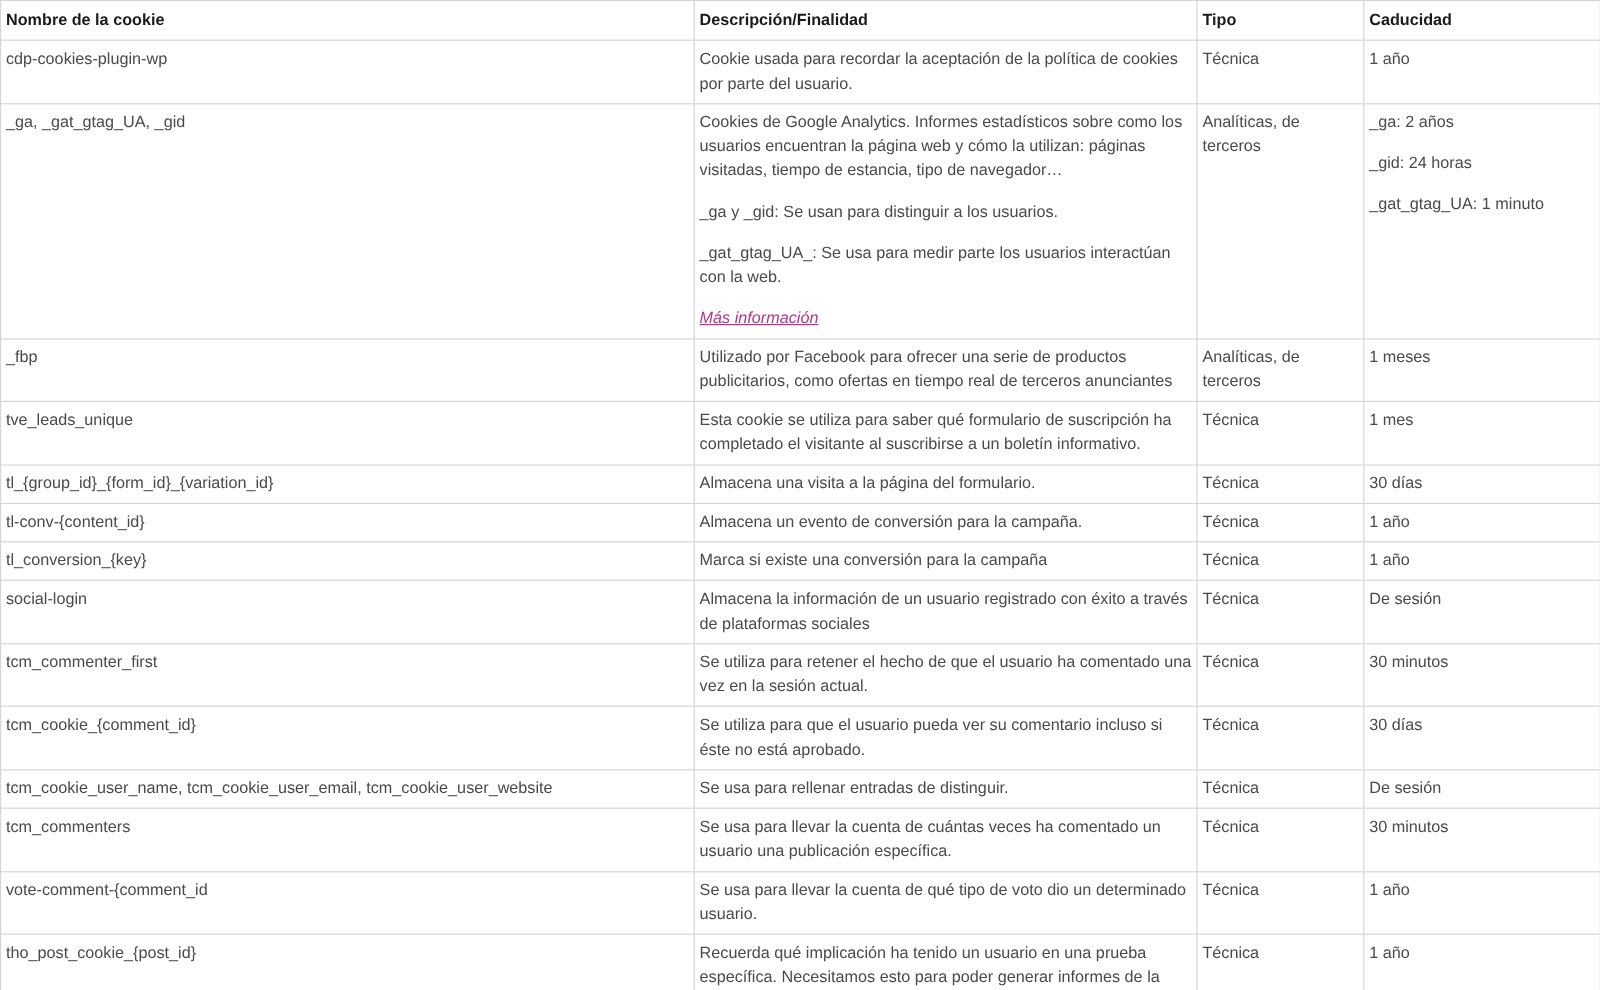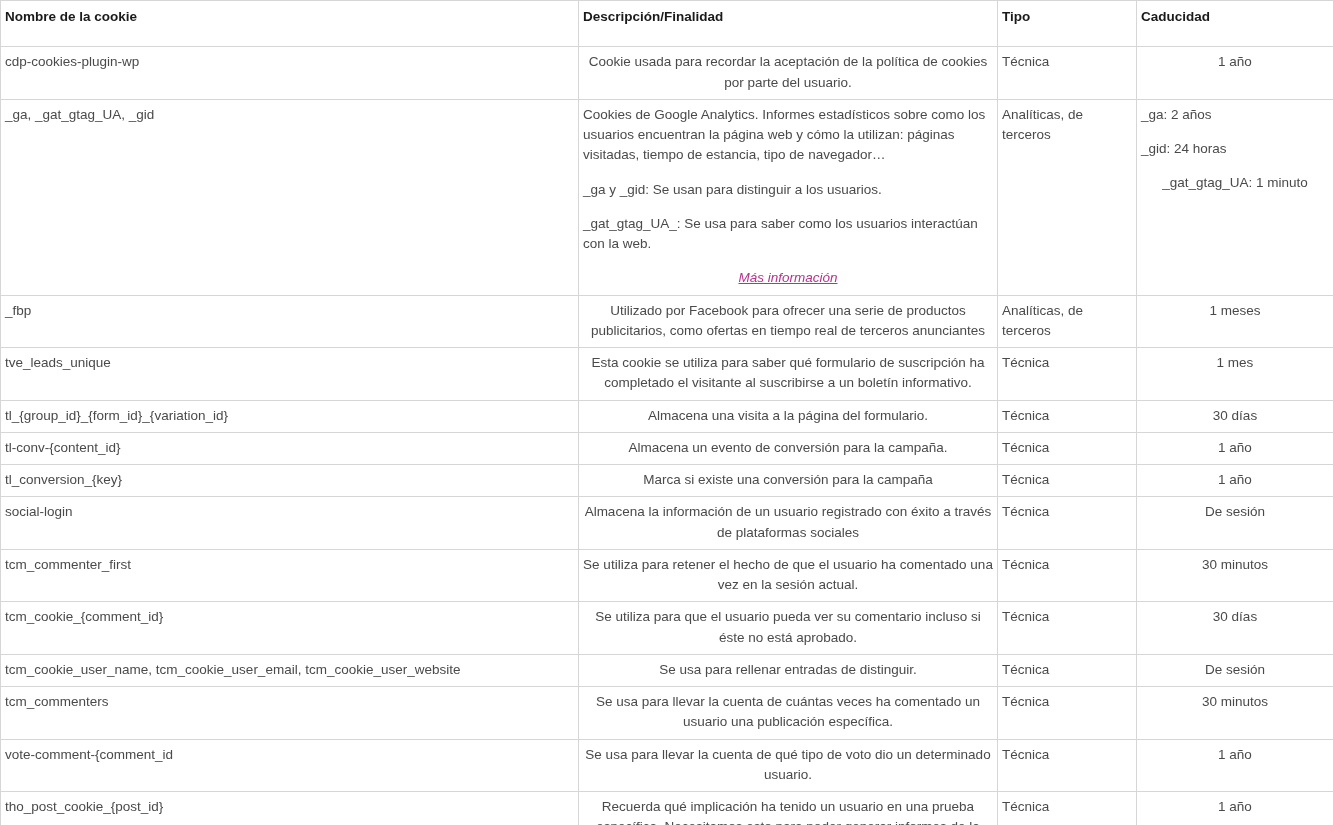--- a/index.html
+++ b/index.html
@@ -31,36 +31,35 @@
     padding: 5px 4px 6px 4px;
     font-size: 13.5px;
     line-height: 1.5;
     text-align: left;
   }
   table.cookie-table thead th {
     font-weight: bold;
     color: #1a1a1a;
     font-size: 13.5px;
     padding-top: 6px;
-    padding-bottom: 19px;
+    padding-bottom: 6px;
   }
   table.cookie-table tbody td {
     color: #4a4a4a;
   }
   td.cell-name {
     padding-left: 5px;
   }
   td.cell-desc p,
   td.cell-expiry p {
     margin: 0 0 14px 0;
   }
   td.cell-desc p:last-child,
   td.cell-expiry p:last-child {
     margin-bottom: 0;
-    text-align: center;
   }
   a.more-info {
     color: #b5338a;
     font-style: italic;
     font-size: 13.5px;
   }
 </style>
 </head>
 <body>
 
@@ -88,21 +87,21 @@
         <td class="cell-type">Técnica</td>
         <td class="cell-expiry">
           <p>1 año</p>
         </td>
       </tr>
       <tr>
         <td class="cell-name">_ga, _gat_gtag_UA, _gid</td>
         <td class="cell-desc">
           <p>Cookies de Google Analytics. Informes estadísticos sobre como los usuarios encuentran la página web y cómo la utilizan: páginas visitadas, tiempo de estancia, tipo de navegador…</p>
           <p>_ga y _gid: Se usan para distinguir a los usuarios.</p>
-          <p>_gat_gtag_UA_: Se usa para saber como los usuarios interactúan con la web.</p>
+          <p>_gat_gtag_UA_: Se usa para medir parte los usuarios interactúan con la web.</p>
           <p><a class="more-info" href="#" style="color: rgb(181, 51, 138);">Más información</a></p>
         </td>
         <td class="cell-type">Analíticas, de terceros</td>
         <td class="cell-expiry">
           <p>_ga: 2 años</p>
           <p>_gid: 24 horas</p>
           <p>_gat_gtag_UA: 1 minuto</p>
         </td>
       </tr>
       <tr>

